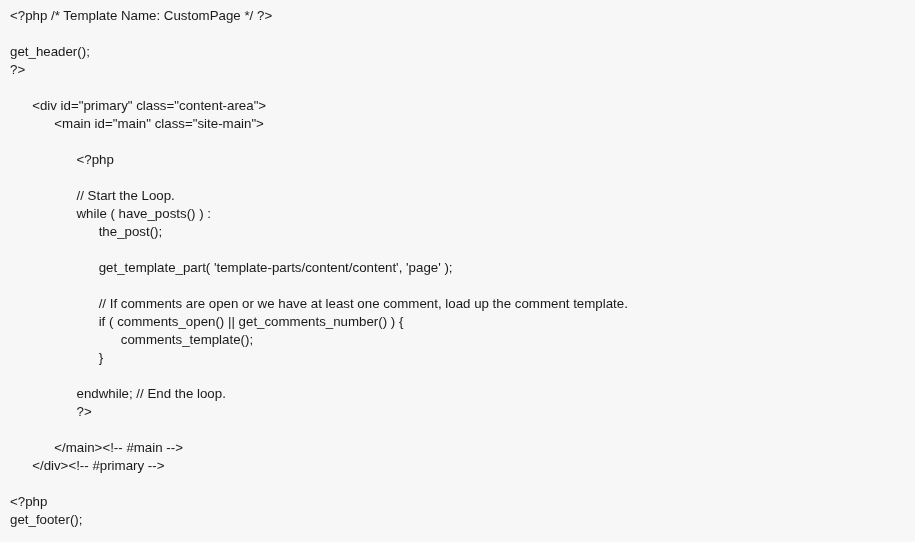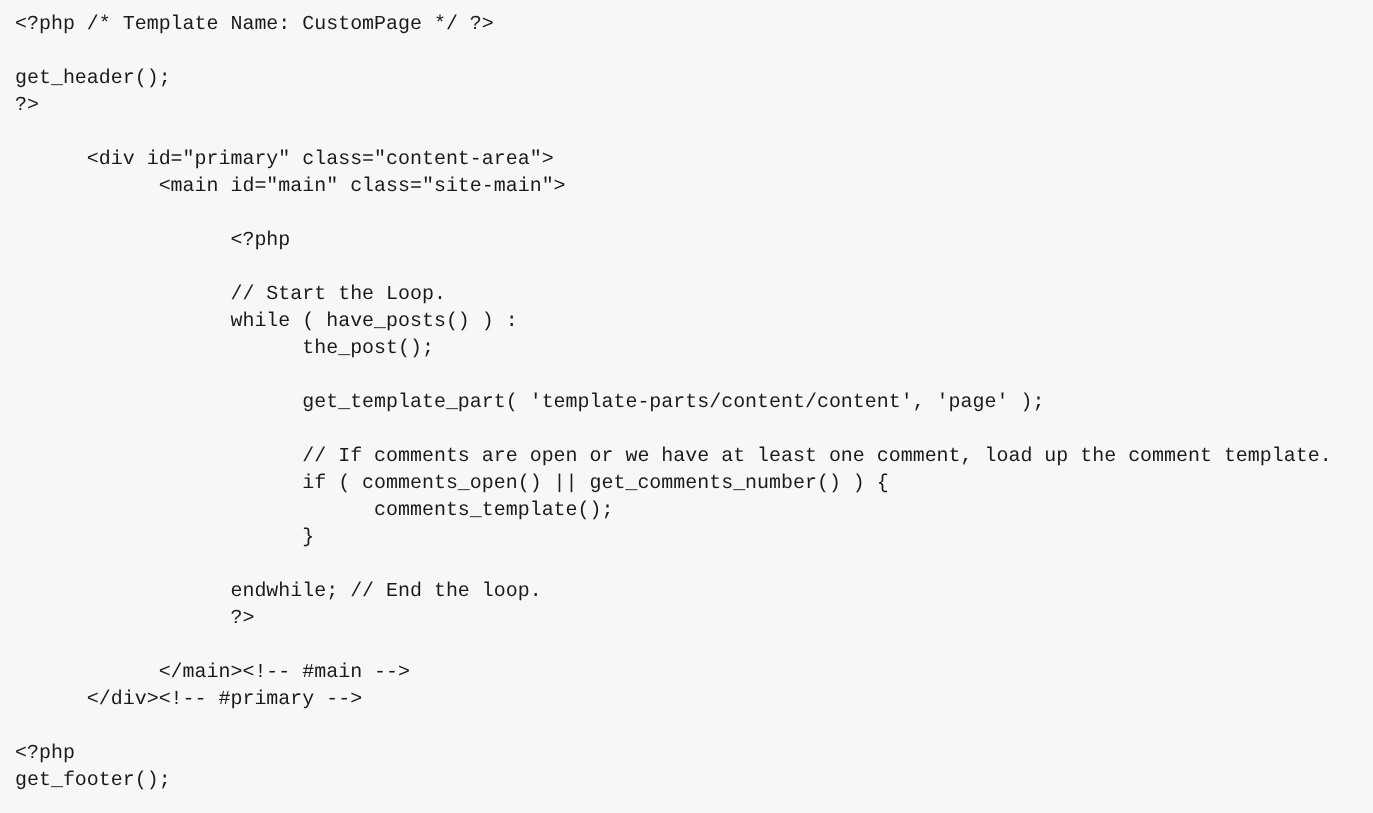--- a/index.html
+++ b/index.html
@@ -14,21 +14,21 @@
     font-family: "DejaVu Sans Mono", "Liberation Mono", monospace;
     overflow: hidden;
   }
   #code-listing {
     position: absolute;
     left: 10px;
     top: 7px;
     width: 905px;
     margin: 0;
     padding: 0;
-    font-family: Liberation Mono, monospace;
+    font-family: Liberation Sans, sans-serif;
     font-size: 13.3px;
     line-height: 18px;
     color: #1a1a1a;
     white-space: pre;
     letter-spacing: 0;
     -webkit-font-smoothing: antialiased;
   }
   .code-line {
     display: block;
     height: 18px;

